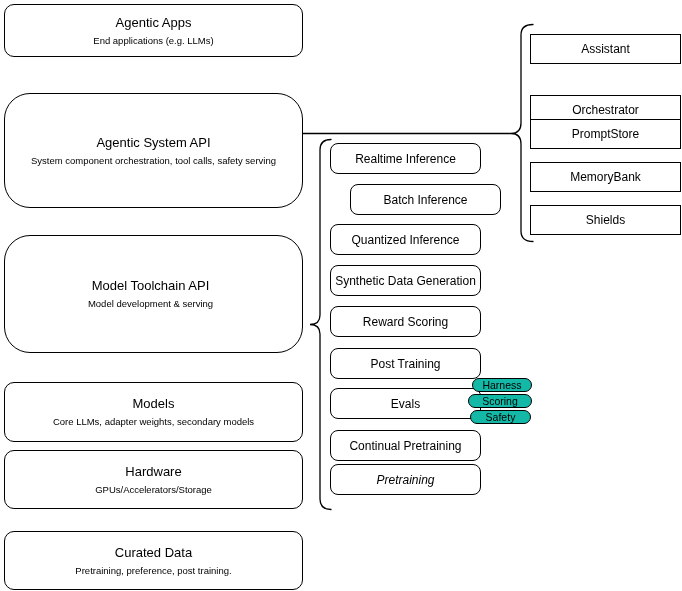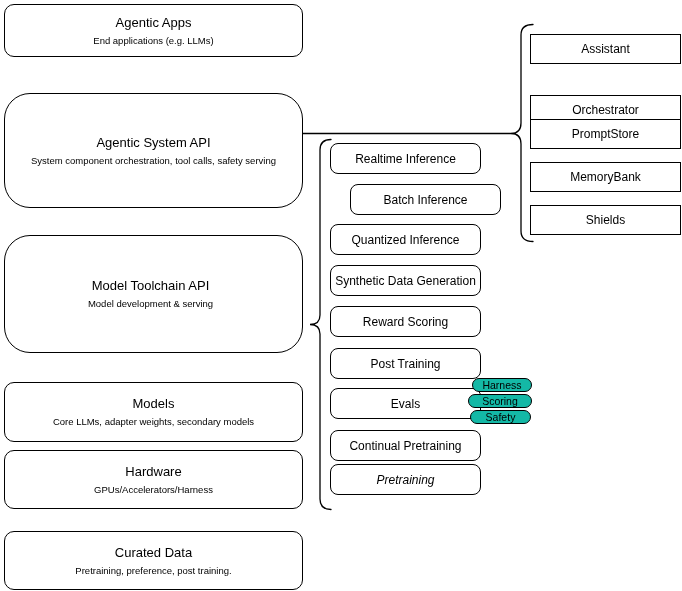--- a/index.html
+++ b/index.html
@@ -52,21 +52,21 @@
     <div class="box-subtitle">Model development &amp; serving</div>
   </div>
 
   <div class="box left-box r-sm" style="top:371px;height:60px;margin-top:11px;">
     <div class="box-title">Models</div>
     <div class="box-subtitle">Core LLMs, adapter weights, secondary models</div>
   </div>
 
   <div class="box left-box r-sm" style="top:450px;height:59px;">
     <div class="box-title">Hardware</div>
-    <div class="box-subtitle">GPUs/Accelerators/Harness</div>
+    <div class="box-subtitle">GPUs/Accelerators/Storage</div>
   </div>
 
   <div class="box left-box r-sm" style="top:531px;height:59px;">
     <div class="box-title">Curated Data</div>
     <div class="box-subtitle">Pretraining, preference, post training.</div>
   </div>
 
   <div class="box mid-box" style="top:143px;">
     <span>Realtime Inference</span>
   </div>

